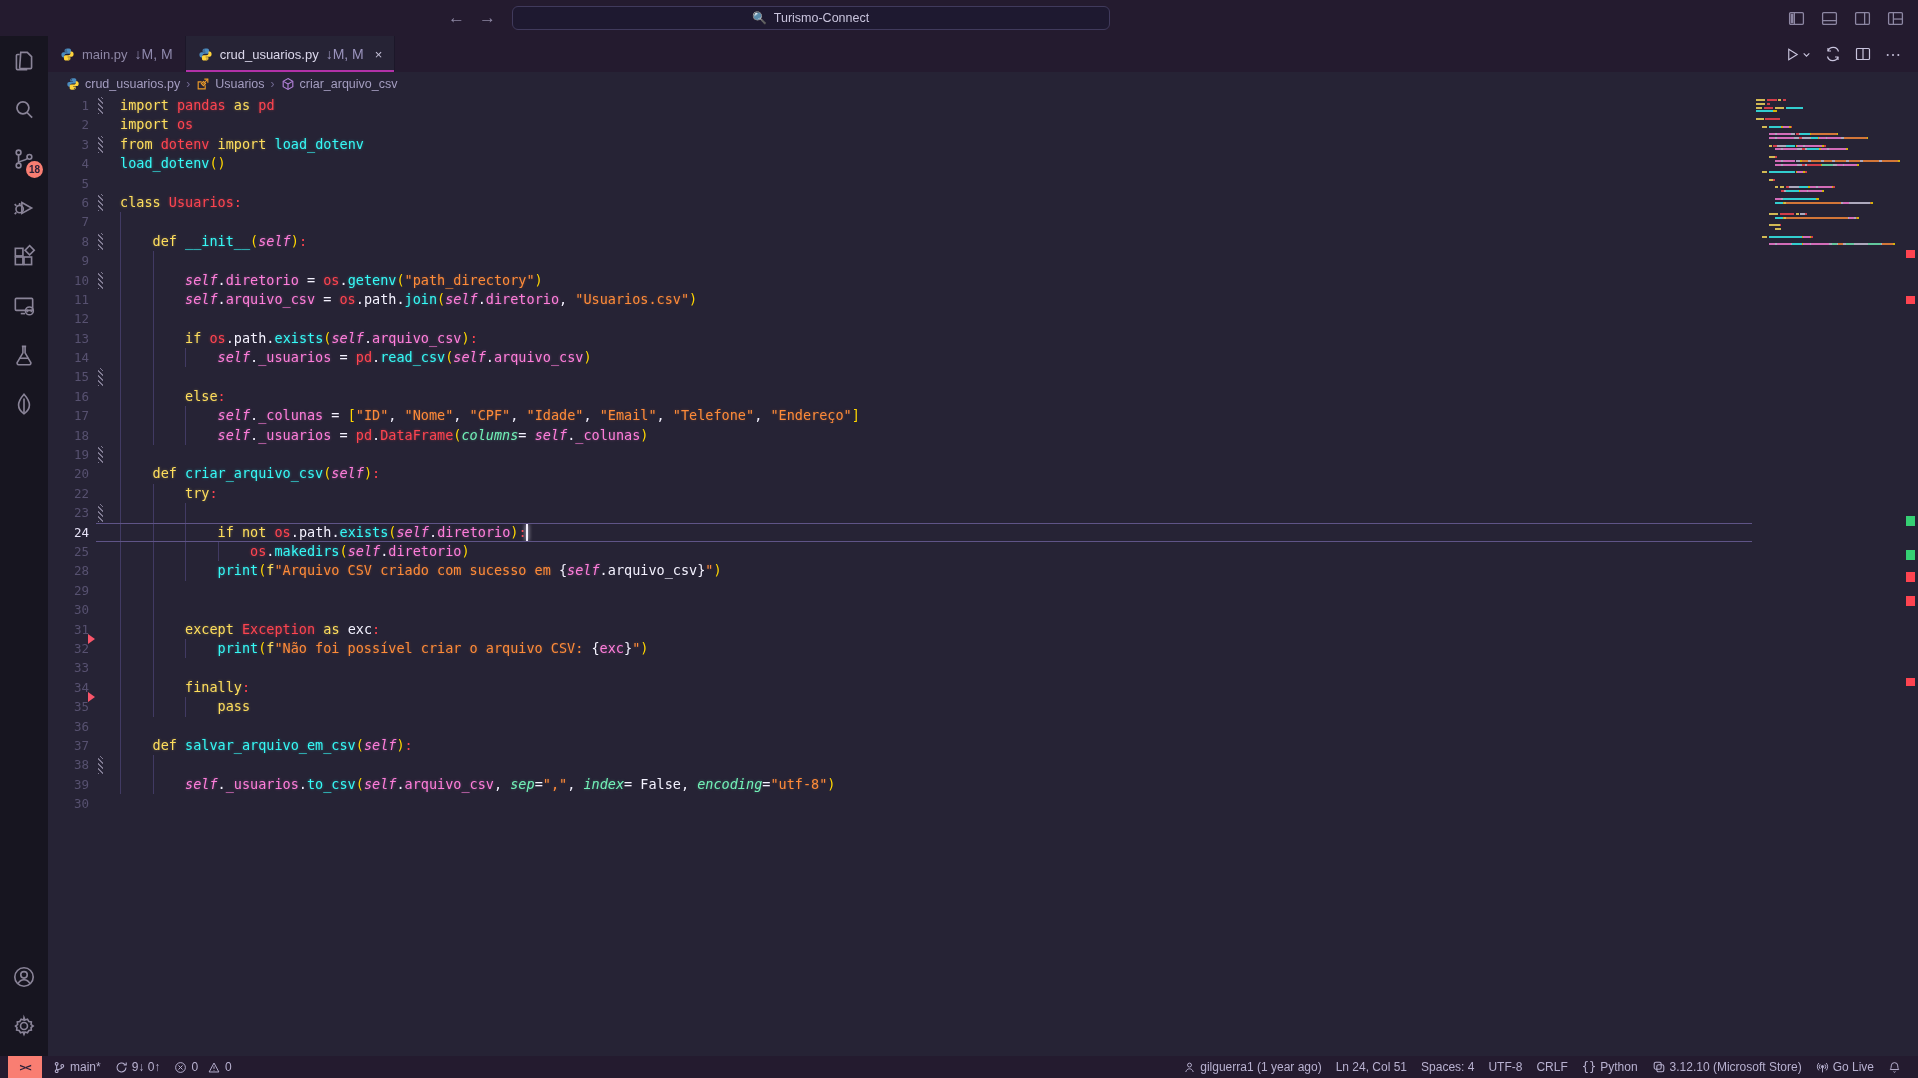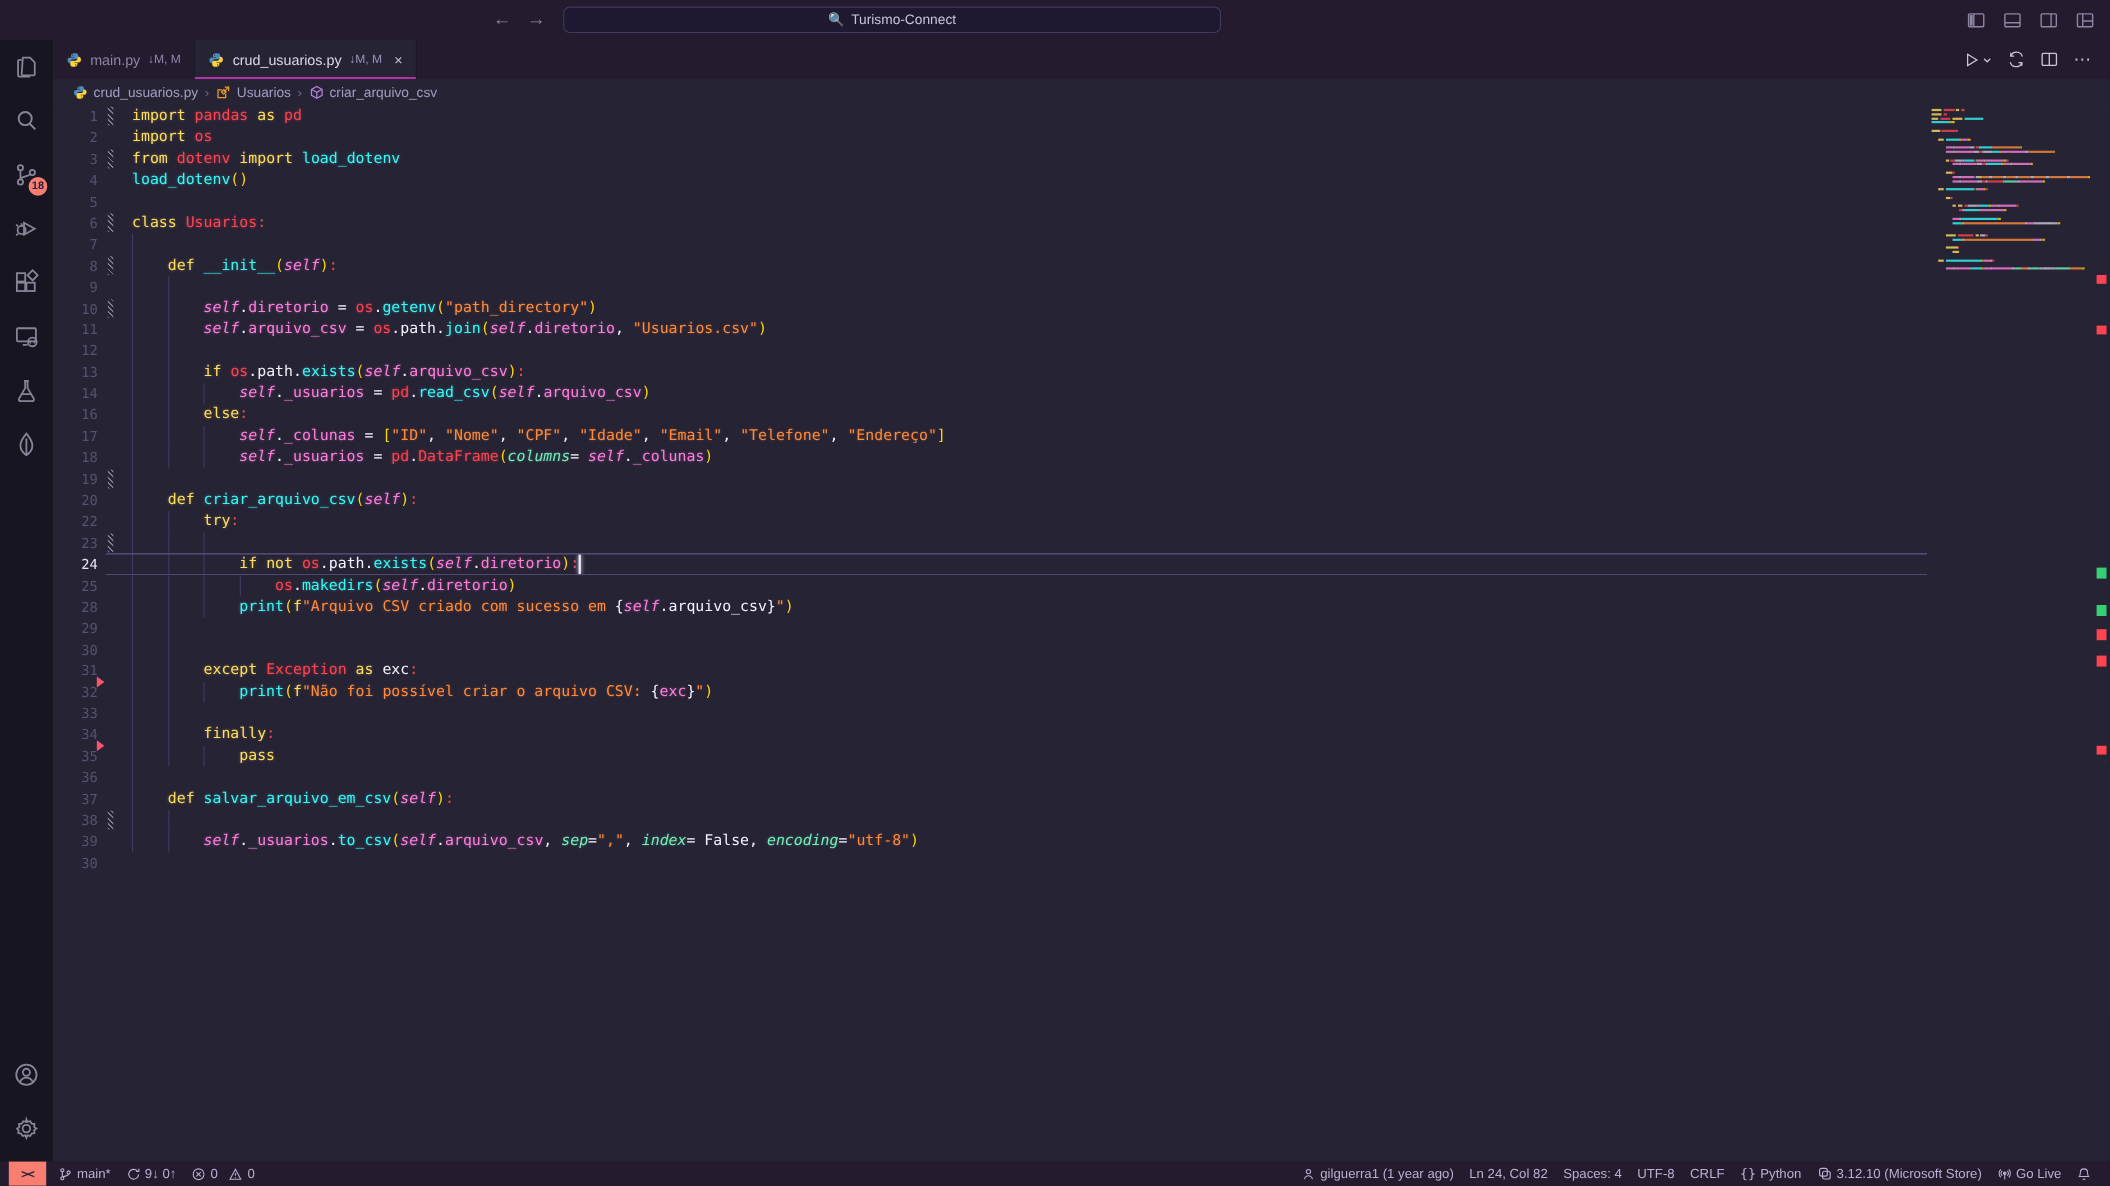--- a/index.html
+++ b/index.html
@@ -30,21 +30,21 @@
     justify-content:center; padding:0 3px; }
   .act-bottom { margin-top:auto; margin-bottom:6px; display:flex; flex-direction:column; align-items:center; }
 
   
   .tabbar { position:absolute; left:48px; top:36px; right:0; height:36px; background:#241b2f;
     display:flex; align-items:stretch; z-index:10; }
   .tab { display:flex; align-items:center; gap:7px; padding:0 12px; font-size:13px; color:#8e87a5;
     background:#241b2f; border-right:1px solid #1c1729; position:relative; cursor:pointer; }
   .tab.active { background:#262335; color:#dcd8ec; }
   .tab.active::after { content:""; position:absolute; left:0; right:0; bottom:0; height:2px; background:#b231a8; }
-  .tab .deco { font-size:11px; color:#8f89ad; }
+  .tab .deco { font-size:14px; color:#8f89ad; }
   .tab.active .deco { color:#9a93bd; }
   .tab .close { font-size:13px; color:#c5c0d8; margin-left:4px; }
   .tab-actions { margin-left:auto; display:flex; align-items:center; gap:14px; padding-right:16px; color:#b9b3cc; }
   .tab-actions svg { display:block; }
 
   
   .breadcrumbs { position:absolute; left:48px; top:72px; right:0; height:24px; background:#262335;
     display:flex; align-items:center; gap:6px; padding-left:18px; font-size:12.5px; color:#a49dc0; z-index:10; }
   .breadcrumbs .sep { color:#6f6890; font-size:12px; }
   .crumb { display:flex; align-items:center; gap:5px; cursor:pointer; }
@@ -354,20 +354,25 @@
         </div>
         <div class="line-row">
           <div class="ln">13</div>
           <div class="hatch-slot"></div>
           <div class="content"><span class="guide" style="left: 14px;"></span><span class="guide" style="left: 46.508px;"></span><span class="tok-ws">        </span><span class="tok-kw">if</span><span class="tok-ws"> </span><span class="tok-mod">os</span><span class="tok-pun">.</span><span class="tok-txt">path</span><span class="tok-pun">.</span><span class="tok-fn">exists</span><span class="tok-brk">(</span><span class="tok-self">self</span><span class="tok-pun">.</span><span class="tok-var">arquivo_csv</span><span class="tok-brk">)</span><span class="tok-col">:</span></div>
         </div>
         <div class="line-row">
           <div class="ln">14</div>
           <div class="hatch-slot"></div>
           <div class="content"><span class="guide" style="left: 14px;"></span><span class="guide" style="left: 46.508px;"></span><span class="guide" style="left: 79.016px;"></span><span class="tok-ws">            </span><span class="tok-self">self</span><span class="tok-pun">.</span><span class="tok-var">_usuarios</span><span class="tok-pun"> = </span><span class="tok-mod">pd</span><span class="tok-pun">.</span><span class="tok-fn">read_csv</span><span class="tok-brk">(</span><span class="tok-self">self</span><span class="tok-pun">.</span><span class="tok-var">arquivo_csv</span><span class="tok-brk">)</span></div>
+        </div>
+        <div class="line-row">
+          <div class="ln">15</div>
+          <div class="hatch-slot git"></div>
+          <div class="content"><span class="guide" style="left: 14px;"></span><span class="guide" style="left: 46.508px;"></span></div>
         </div>
         <div class="line-row">
           <div class="ln">16</div>
           <div class="hatch-slot"></div>
           <div class="content"><span class="guide" style="left: 14px;"></span><span class="guide" style="left: 46.508px;"></span><span class="tok-ws">        </span><span class="tok-kw">else</span><span class="tok-col">:</span></div>
         </div>
         <div class="line-row">
           <div class="ln">17</div>
           <div class="hatch-slot"></div>
           <div class="content"><span class="guide" style="left: 14px;"></span><span class="guide" style="left: 46.508px;"></span><span class="guide" style="left: 79.016px;"></span><span class="tok-ws">            </span><span class="tok-self">self</span><span class="tok-pun">.</span><span class="tok-var">_colunas</span><span class="tok-pun"> = </span><span class="tok-brk">[</span><span class="tok-str">"ID"</span><span class="tok-pun">, </span><span class="tok-str">"Nome"</span><span class="tok-pun">, </span><span class="tok-str">"CPF"</span><span class="tok-pun">, </span><span class="tok-str">"Idade"</span><span class="tok-pun">, </span><span class="tok-str">"Email"</span><span class="tok-pun">, </span><span class="tok-str">"Telefone"</span><span class="tok-pun">, </span><span class="tok-str">"Endereço"</span><span class="tok-brk">]</span></div>
@@ -786,21 +791,21 @@
     </div>
     <div class="sb-right">
       <div class="sb-item">
         <svg width="13" height="13" viewBox="0 0 16 16" fill="none" stroke="#b8b1d0" stroke-width="1.2">
             <circle cx="8" cy="5" r="2.4"></circle>
             <path d="M3.4 13.5c.8-2.6 2.5-3.9 4.6-3.9s3.8 1.3 4.6 3.9"></path>
           </svg>
         <span>gilguerra1 (1 year ago)</span>
       </div>
       <div class="sb-item">
-          <span>Ln 24, Col 82</span>
+          <span>Ln 24, Col 51</span>
         </div>
       <div class="sb-item">
           <span>Spaces: 4</span>
         </div>
       <div class="sb-item">
           <span>UTF-8</span>
         </div>
       <div class="sb-item">
           <span>CRLF</span>
         </div>

